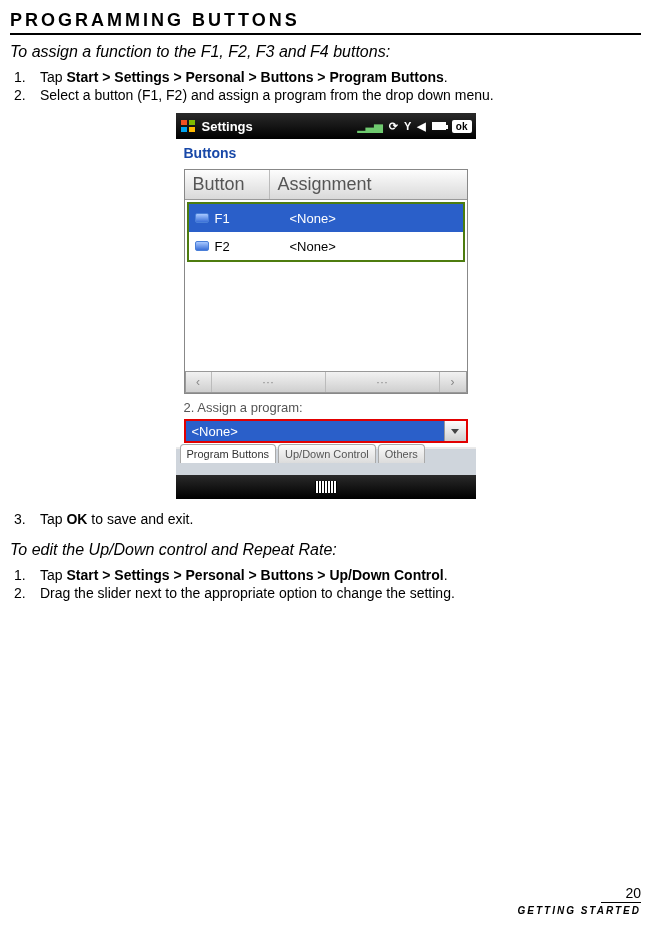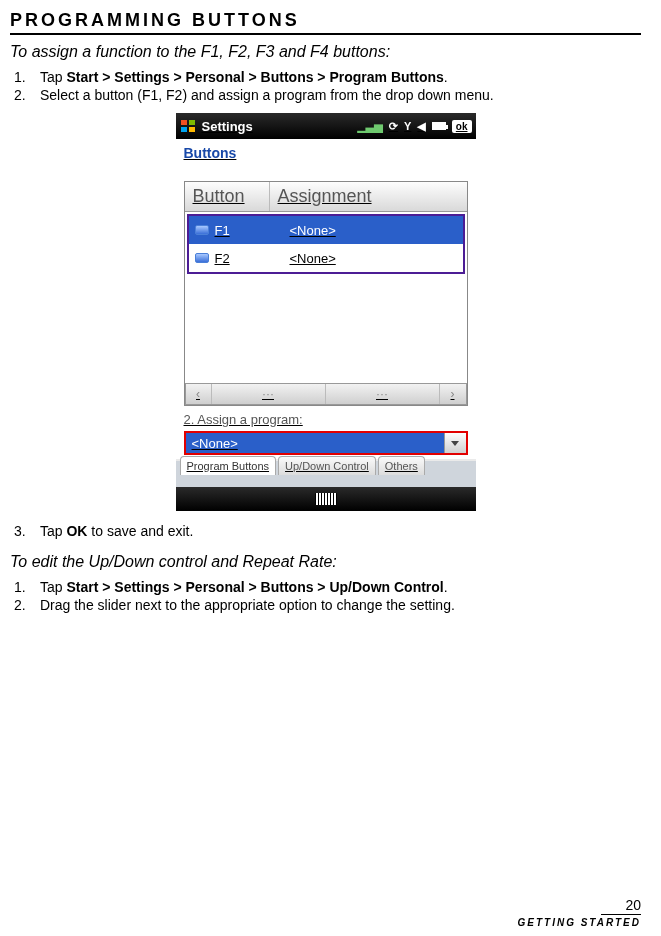--- a/index.html
+++ b/index.html
@@ -40,21 +40,20 @@
       width: 30px;
       padding-left: 4px;
     }
     .step-text b {
       font-weight: bold;
     }
     .screenshot-wrap {
       width: 300px;
       margin: 10px auto 12px auto;
       background: #eaeaea;
-      text-decoration: underline;
     }
     .titlebar {
       background: linear-gradient(to bottom, #2a2a2a, #000000);
       height: 26px;
       display: flex;
       align-items: center;
       color: #fff;
       font-size: 13px;
       font-weight: bold;
       padding: 0 4px;
@@ -117,21 +116,21 @@
       border-radius: 2px;
     }
     .pane {
       background: #fff;
       padding: 6px 8px 4px 8px;
     }
     .pane-title {
       color: #1848a8;
       font-weight: bold;
       font-size: 14px;
-      margin-bottom: 20px;
+      margin-bottom: 8px;
     }
     .pane-label {
       font-size: 13px;
       color: #555;
       margin-bottom: 4px;
     }
     .table-outer {
       border: 1px solid #888;
     }
     .table-head {
@@ -140,21 +139,21 @@
       border-bottom: 1px solid #999;
       font-size: 18px;
       color: #555;
     }
     .th {
       padding: 4px 8px;
     }
     .th.button-col { flex: 0 0 85px; border-right: 1px solid #bbb; }
     .th.assign-col { flex: 1; }
     .redbox {
-      border: 2px solid #4c1d95;
+      border: 2px solid #4d7c0f;
       margin: 2px;
     }
     .table-body .row {
       display: flex;
       font-size: 13px;
       height: 28px;
       align-items: center;
     }
     .row.selected {
       background: #2a5fc9;
@@ -267,21 +266,21 @@
       height: 12px;
       background: #fff;
       border-radius: 1px;
       background-image: repeating-linear-gradient(to right, #000 0 1px, #fff 1px 3px), repeating-linear-gradient(to bottom, #000 0 1px, #fff 1px 3px);
       background-size: 100% 100%;
     }
     .gap-big { height: 2px; }
     .page-footer {
       position: absolute;
       right: 20px;
-      bottom: 8px;
+      bottom: 20px;
       text-align: right;
     }
     .page-num {
       font-size: 14px;
       border-bottom: 1px solid #000;
       padding-bottom: 1px;
       margin-bottom: 2px;
       display: inline-block;
       width: 40px;
       text-align: right;

